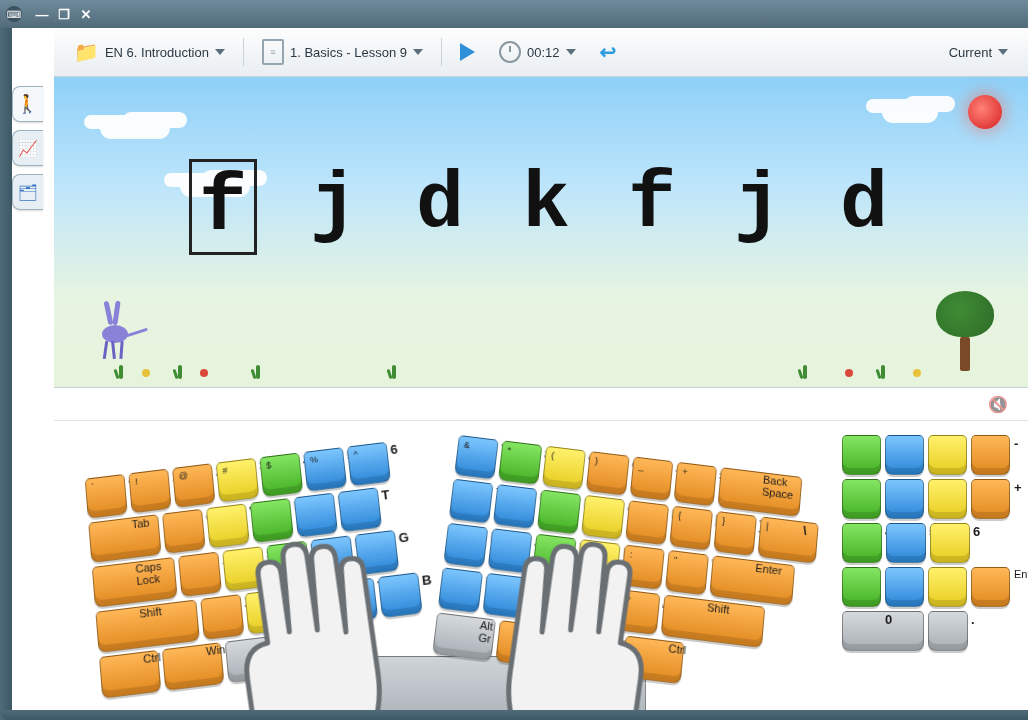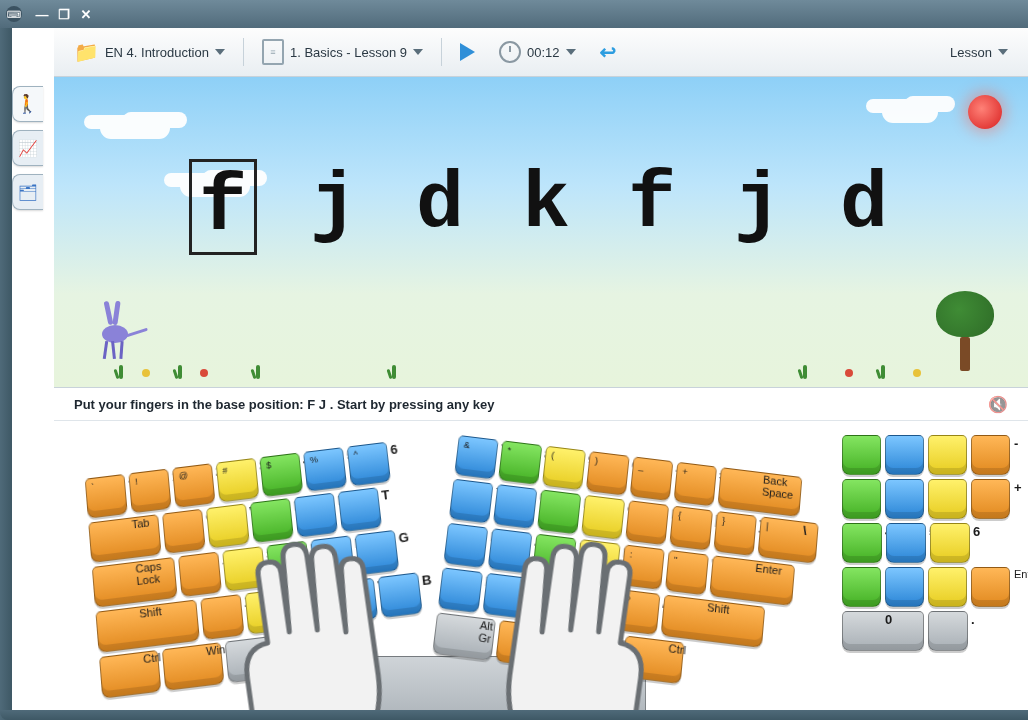--- a/index.html
+++ b/index.html
@@ -116,21 +116,21 @@
         <span style="color:#3a74c4;font-size:16px;">🗂</span>
       </div>
   </div>
 
   <div class="content">
     <div class="main">
 
       <div class="toolbar">
         <div class="tb-group">
           <span class="icon-folder">📁</span>
-          <span>EN 4. Introduction</span>
+          <span>EN 6. Introduction</span>
           <span class="caret"></span>
         </div>
         <div class="tb-sep"></div>
         <div class="tb-group">
           <span class="icon-page">
               <span style="font-size:9px;color:#94a5b0;">≡</span>
             </span>
           <span>1. Basics - Lesson 9</span>
           <span class="caret"></span>
         </div>
@@ -141,21 +141,21 @@
         <div class="tb-group">
           <span class="icon-clock"></span>
           <span>00:12</span>
           <span class="caret"></span>
         </div>
         <div class="tb-group">
           <span class="icon-arrow-left">↩</span>
         </div>
         <div class="spacer"></div>
         <div class="tb-group">
-          <span>Lesson</span>
+          <span>Current</span>
           <span class="caret"></span>
         </div>
       </div>
 
       <div class="scene">
         <div class="cloud" style="left:46px; top:40px;"></div>
         <div class="cloud" style="left:126px; top:98px;"></div>
         <div class="cloud" style="right:90px; top:24px;width:56px;"></div>
         <div class="sun"></div>
         <div class="creature">
@@ -189,21 +189,20 @@
             <span class="ch">j</span>
             <span class="ch">d</span>
             <span class="ch">k</span>
             <span class="ch">f</span>
             <span class="ch">j</span>
             <span class="ch">d</span>
           </div>
       </div>
 
       <div class="instr-bar">
-        <span>Put your fingers in the base position:  F  J .  Start by pressing any key</span>
         <span class="mute"><span>🔇</span></span>
       </div>
 
       <div class="kbarea">
         <div class="spacebar-bg"></div>
 
         <div class="kb half-left" id="kb-left">
             <div class="krow">
               <div class="key c-or w1">
                 <span class="sub">`</span>

